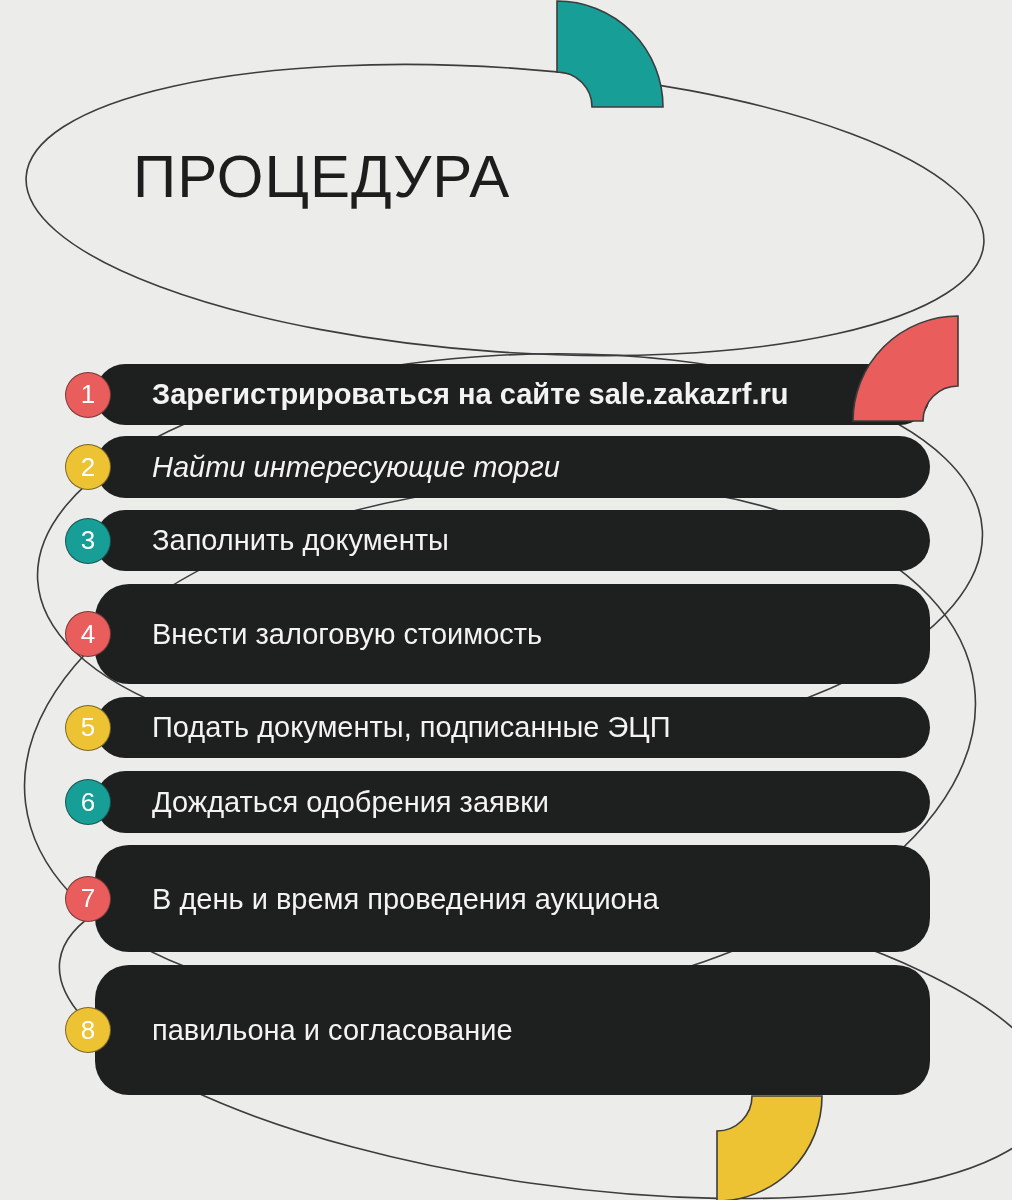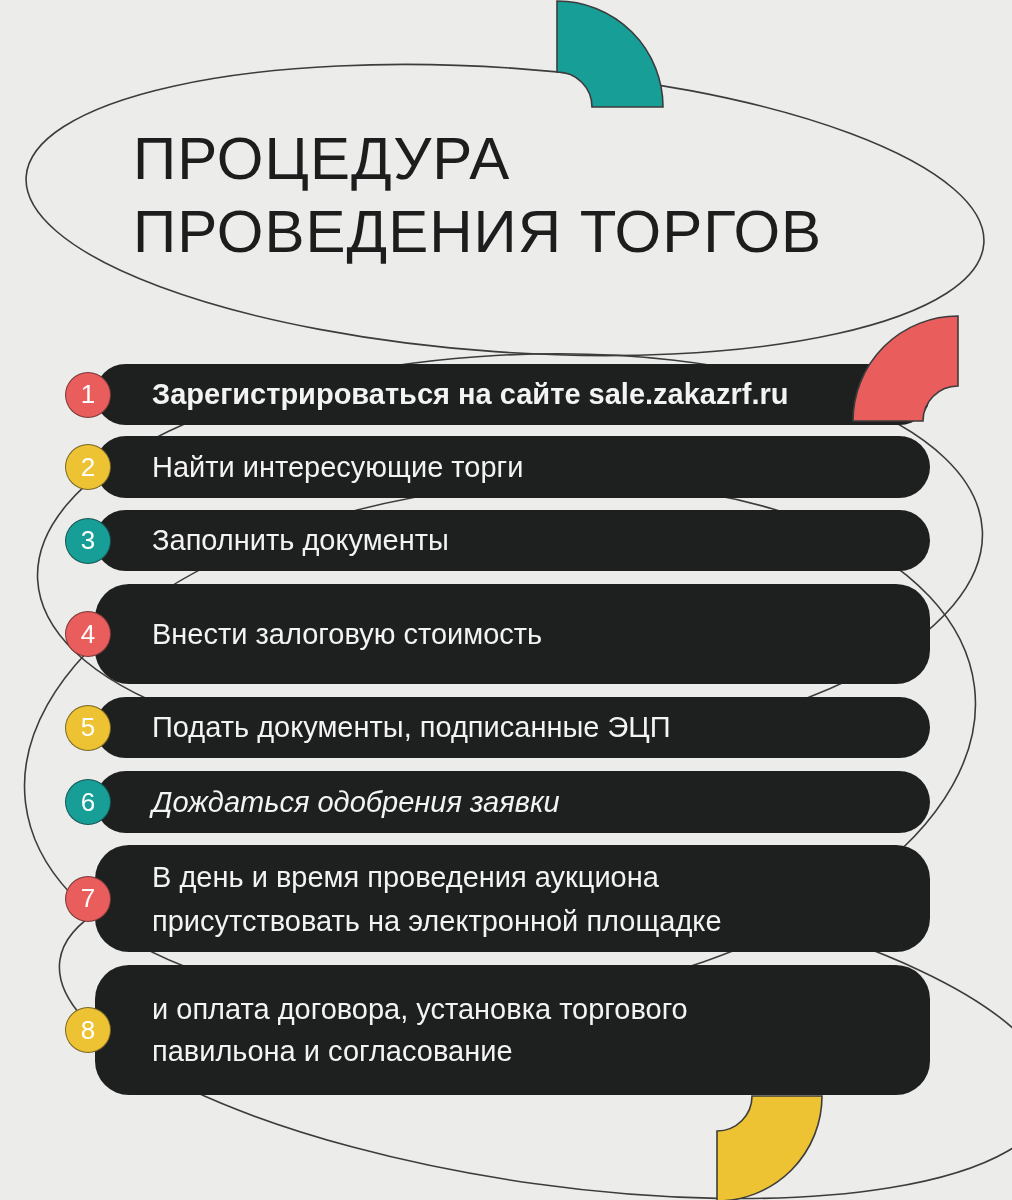--- a/index.html
+++ b/index.html
@@ -19,21 +19,21 @@
   svg.layer{
     position:absolute;left:0;top:0;width:1012px;height:1200px;
     pointer-events:none;
   }
   #bg-layer{z-index:0;}
   #fg-layer{z-index:3;}
   .decor-line{fill:none;stroke:var(--outline);stroke-width:1.6px;}
   .ring{stroke:var(--outline);stroke-width:1.6px;}
 
   .page-title{
-    position:absolute;left:133px;top:122px;z-index:1;
+    position:absolute;left:133px;top:140px;z-index:1;
     font-size:60px;line-height:73px;font-weight:400;
     letter-spacing:1px;color:var(--title);
     white-space:nowrap;
   }
 
   .steps{position:absolute;left:0;top:0;z-index:2;width:1012px;height:1200px;}
   .step{
     position:absolute;left:95px;width:835px;
   }
   .bar{
@@ -47,42 +47,41 @@
   .bar .line{white-space:nowrap;}
   .badge{
     position:absolute;left:-30px;top:50%;transform:translateY(-50%);
     width:46px;height:46px;border-radius:50%;
     border:1px solid rgba(25,25,25,0.55);
     display:flex;align-items:center;justify-content:center;
     color:#ffffff;font-size:26px;z-index:2;
   }
   
   .s1{top:364px;height:61px;}  .s1 .bar{border-radius:31px;font-weight:bold;}
-  .s2{top:436px;height:62px;}  .s2 .bar{border-radius:31px;}
+  .s2{top:436px;height:62px;}  .s2 .bar{border-radius:31px;font-style:italic;}
   .s3{top:510px;height:61px;}  .s3 .bar{border-radius:31px;}
   .s4{top:584px;height:100px;} .s4 .bar{border-radius:34px;line-height:43px;}
   .s5{top:697px;height:61px;}  .s5 .bar{border-radius:31px;}
-  .s6{top:771px;height:62px;}  .s6 .bar{border-radius:31px;font-style:italic;}
+  .s6{top:771px;height:62px;}  .s6 .bar{border-radius:31px;}
   .s7{top:845px;height:107px;} .s7 .bar{border-radius:34px;line-height:44px;}
   .s8{top:965px;height:130px;} .s8 .bar{border-radius:34px;line-height:42px;}
 </style>
 </head>
 <body>
 
 <svg id="bg-layer" class="layer" viewBox="0 0 1012 1200">
   <ellipse class="decor-line" cx="505" cy="210" rx="480" ry="142" transform="rotate(4 505 210)"></ellipse>
   <ellipse class="decor-line" cx="510" cy="555" rx="473" ry="200" transform="rotate(-3 510 555)"></ellipse>
   <ellipse class="decor-line" cx="500" cy="745" rx="478" ry="258" transform="rotate(-7 500 745)"></ellipse>
   <ellipse class="decor-line" cx="555" cy="1030" rx="500" ry="155" transform="rotate(8 555 1030)"></ellipse>
   <path class="ring" d="M822,1096 A105,105 0 0 1 717,1201 L717,1131 A35,35 0 0 0 752,1096 Z" fill="#edc334"></path>
 </svg>
 
 <div class="page-title">
   <div>ПРОЦЕДУРА</div>
-  <div>ПРОВЕДЕНИЯ ТОРГОВ</div>
 </div>
 
 <div class="steps">
 
   <div class="step s1">
     <div class="badge" style="background: rgb(233, 93, 92);">1</div>
     <div class="bar">
       <div class="line">Зарегистрироваться на сайте sale.zakazrf.ru</div>
     </div>
   </div>
@@ -119,28 +118,26 @@
     <div class="badge" style="background: rgb(22, 158, 151);">6</div>
     <div class="bar">
       <div class="line">Дождаться одобрения заявки</div>
     </div>
   </div>
 
   <div class="step s7">
     <div class="badge" style="background: rgb(233, 93, 92);">7</div>
     <div class="bar">
       <div class="line">В день и время проведения аукциона</div>
-      <div class="line">присутствовать на электронной площадке</div>
     </div>
   </div>
 
   <div class="step s8">
     <div class="badge" style="background: rgb(237, 195, 52);">8</div>
     <div class="bar">
-      <div class="line">и оплата договора, установка торгового</div>
       <div class="line">павильона и согласование</div>
     </div>
   </div>
 
 </div>
 
 <svg id="fg-layer" class="layer" viewBox="0 0 1012 1200">
   <path class="ring" d="M557,1 A106,106 0 0 1 663,107 L592,107 A35,35 0 0 0 557,72 Z" fill="#169e97"></path>
   <path class="ring" d="M958,316 A105,105 0 0 0 853,421 L923,421 A35,35 0 0 1 958,386 Z" fill="#e95d5c"></path>
 </svg>

